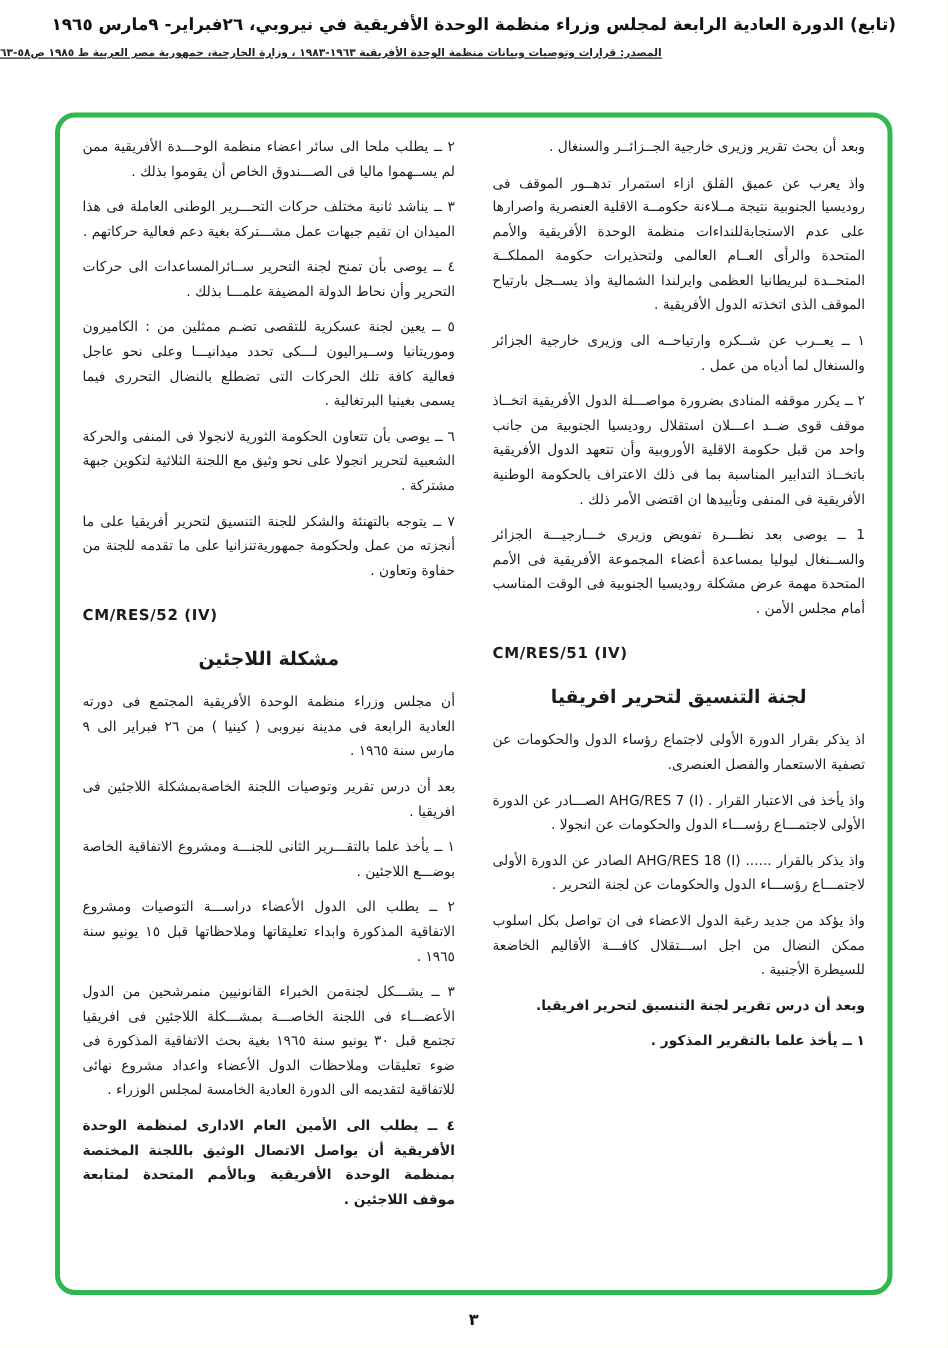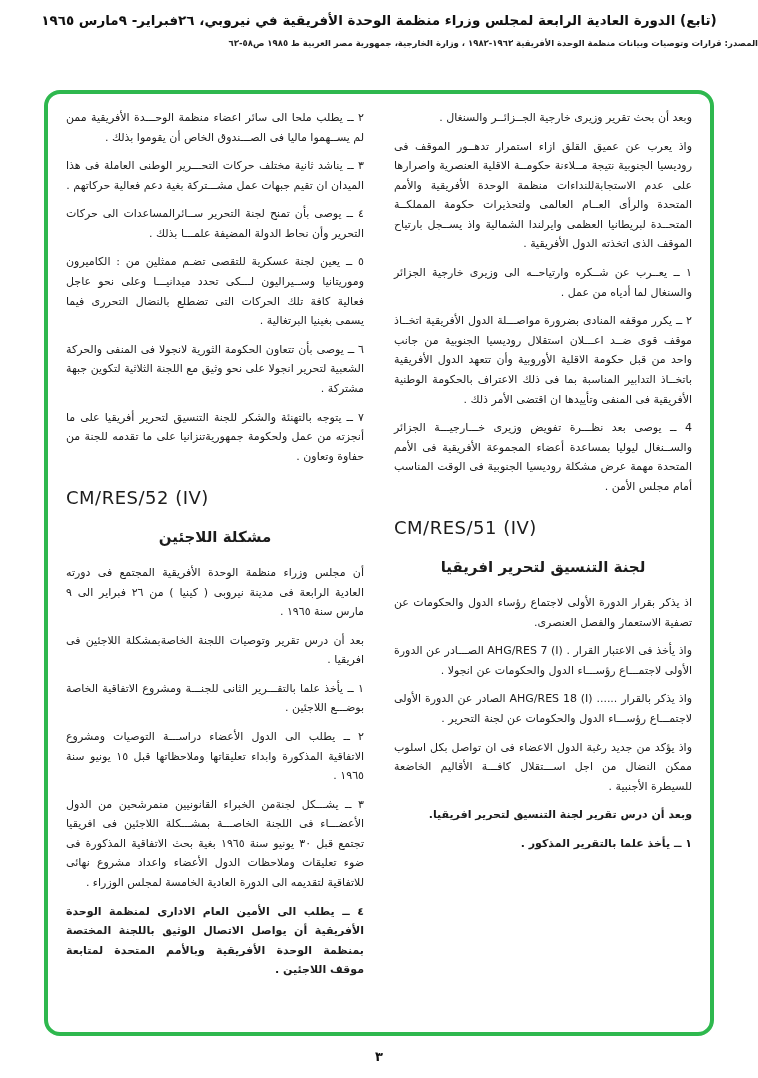--- a/index.html
+++ b/index.html
@@ -19,25 +19,26 @@
   .header-title {
     direction: rtl;
     text-align: center;
     font-weight: bold;
     font-size: 13.5px;
     color: #111;
     padding-top: 12px;
   }
   .source-line {
     direction: rtl;
-    text-align: right;
+    text-align: left;
     font-weight: bold;
     font-size: 8.5px;
     color: #222;
     margin-top: 10px;
+    text-decoration: underline;
   }
   .green-box {
     position: absolute;
     left: 44px;
     top: 90px;
     width: 670px;
     height: 946px;
     box-sizing: border-box;
     border: 4px solid var(--accent, #2eb84e);
     border-radius: 16px;
@@ -57,22 +58,22 @@
     font-size: 11px;
     line-height: 1.78;
     color: #1c1c1c;
     text-align: justify;
   }
   .block { margin: 0 0 9px 0; }
   .block.p  { }
   .block.res {
     direction: ltr;
     text-align: left;
-    font-weight: normal;
-    font-size: 18px;
+    font-weight: bold;
+    font-size: 12px;
     letter-spacing: 0.5px;
     margin: 16px 0 10px 0;
   }
   .block.h {
     text-align: center;
     font-weight: bold;
     font-size: 15px;
     margin: 4px 0 12px 0;
   }
   .block.bold { font-weight: bold; }
@@ -96,21 +97,21 @@
 
   <div class="source-line">المصدر: قرارات وتوصيات وبيانات منظمة الوحدة الأفريقية ١٩٦٣-١٩٨٣ ، وزارة الخارجية، جمهورية مصر العربية ط ١٩٨٥ ص٥٨-٦٣</div>
 
   <div class="green-box">
     <div class="cols">
       <div class="col" id="col-right">
           <div class="block p">وبعد أن بحث تقرير وزيرى خارجية الجــزائــر والسنغال .</div>
           <div class="block p">واذ يعرب عن عميق القلق ازاء استمرار تدهــور الموقف فى روديسيا الجنوبية نتيجة مــلاءنة حكومــة الاقلية العنصرية واصرارها على عدم الاستجابةللنداءات منظمة الوحدة الأفريقية والأمم المتحدة والرأى العــام العالمى ولتحذيرات حكومة المملكــة المتحــدة لبريطانيا العظمى وايرلندا الشمالية واذ يســجل بارتياح الموقف الذى اتخذته الدول الأفريقية .</div>
           <div class="block p">١ ــ يعــرب عن شــكره وارتياحــه الى وزيرى خارجية الجزائر والسنغال لما أدياه من عمل .</div>
           <div class="block p">٢ ــ يكرر موقفه المنادى بضرورة مواصـــلة الدول الأفريقية اتخــاذ موقف قوى ضــد اعـــلان استقلال روديسيا الجنوبية من جانب واحد من قبل حكومة الاقلية الأوروبية وأن تتعهد الدول الأفريقية باتخــاذ التدابير المناسبة بما فى ذلك الاعتراف بالحكومة الوطنية الأفريقية فى المنفى وتأييدها ان اقتضى الأمر ذلك .</div>
-          <div class="block p">4 ــ يوصى بعد نظـــرة تفويض وزيرى خـــارجيـــة الجزائر والســنغال ليوليا بمساعدة أعضاء المجموعة الأفريقية فى الأمم المتحدة مهمة عرض مشكلة روديسيا الجنوبية فى الوقت المناسب أمام مجلس الأمن .</div>
+          <div class="block p">1 ــ يوصى بعد نظـــرة تفويض وزيرى خـــارجيـــة الجزائر والســنغال ليوليا بمساعدة أعضاء المجموعة الأفريقية فى الأمم المتحدة مهمة عرض مشكلة روديسيا الجنوبية فى الوقت المناسب أمام مجلس الأمن .</div>
           <div class="block res">CM/RES/51 (IV)</div>
           <div class="block h">لجنة التنسيق لتحرير افريقيا</div>
           <div class="block p">اذ يذكر بقرار الدورة الأولى لاجتماع رؤساء الدول والحكومات عن تصفية الاستعمار والفصل العنصرى.</div>
           <div class="block p">واذ يأخذ فى الاعتبار القرار . AHG/RES 7 (I) الصـــادر عن الدورة الأولى لاجتمـــاع رؤســـاء الدول والحكومات عن انجولا .</div>
           <div class="block p">واذ يذكر بالقرار ...... AHG/RES 18 (I) الصادر عن الدورة الأولى لاجتمـــاع رؤســـاء الدول والحكومات عن لجنة التحرير .</div>
           <div class="block p">واذ يؤكد من جديد رغبة الدول الاعضاء فى ان تواصل بكل اسلوب ممكن النضال من اجل اســـتقلال كافـــة الأقاليم الخاضعة للسيطرة الأجنبية .</div>
           <div class="block p bold">وبعد أن درس تقرير لجنة التنسيق لتحرير افريقيا.</div>
           <div class="block p bold">١ ــ يأخذ علما بالتقرير المذكور .</div>
         </div>
       <div class="col" id="col-left">

